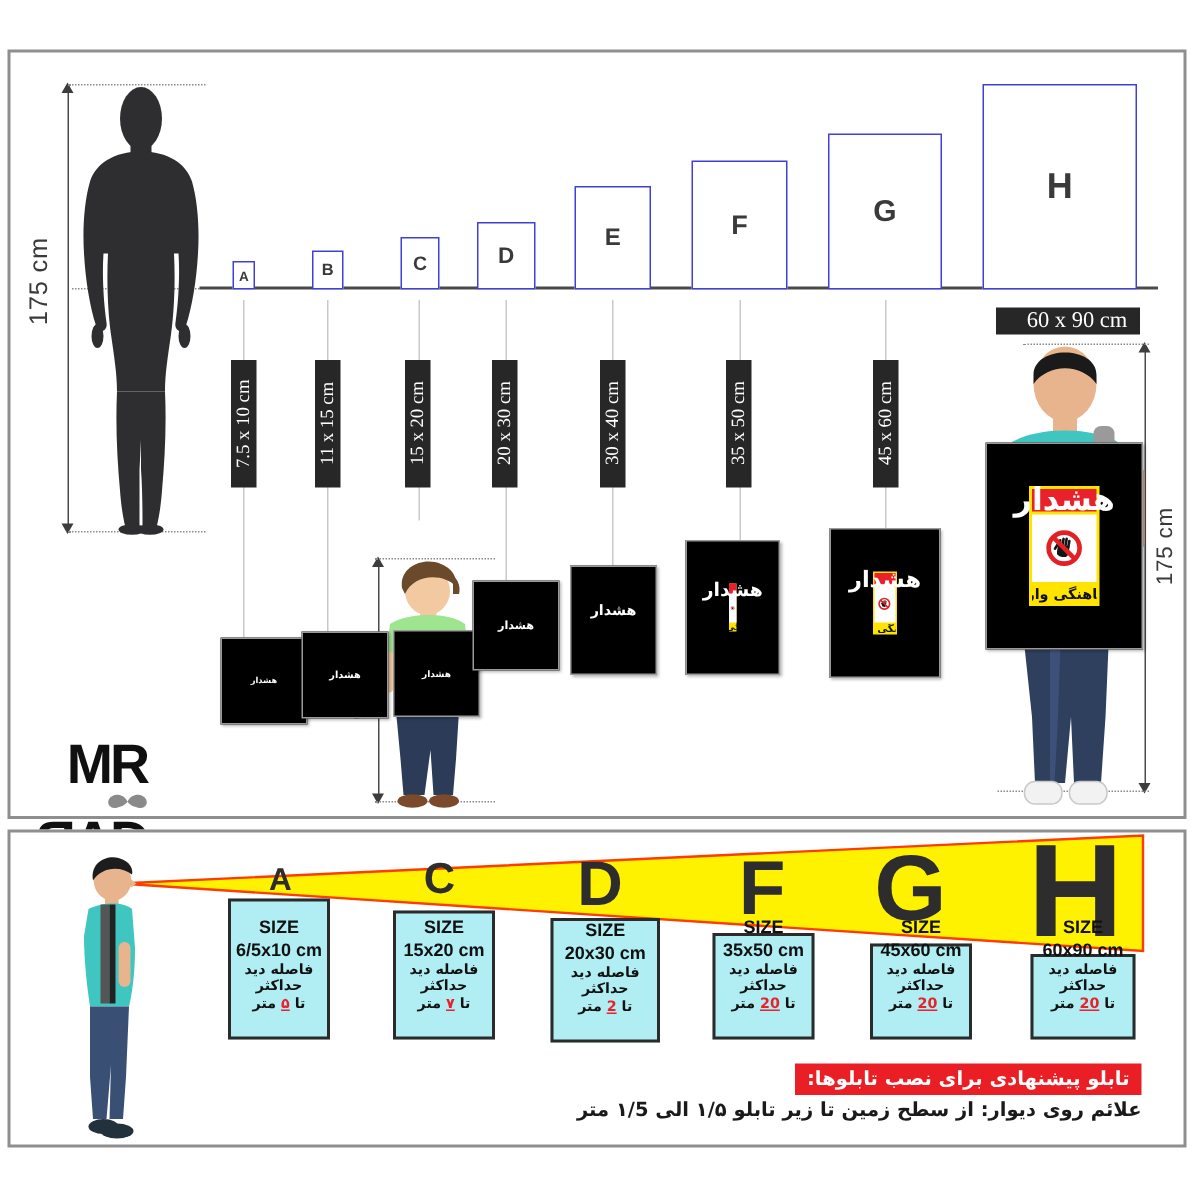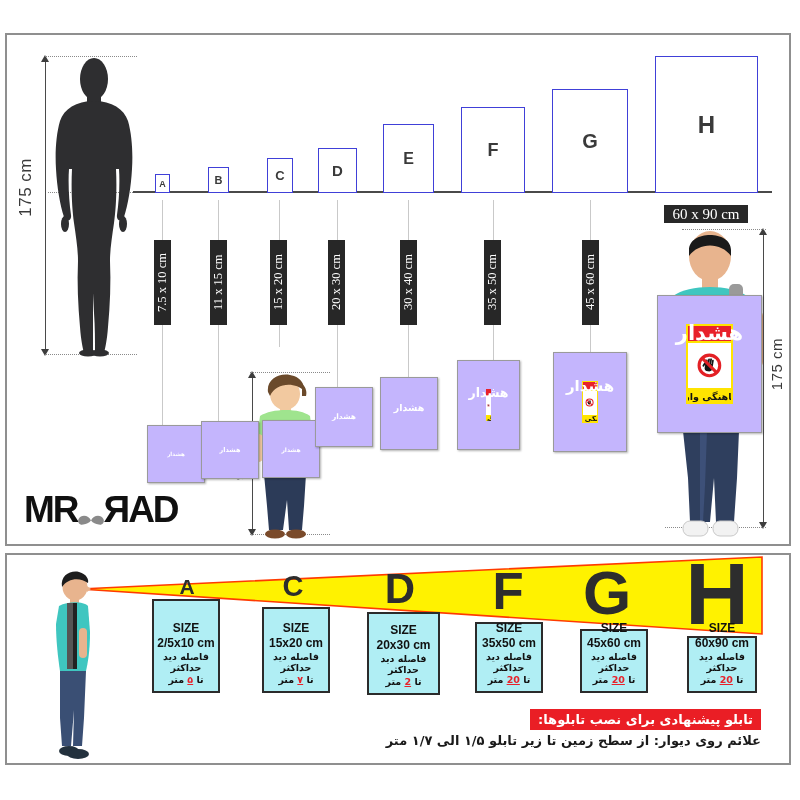--- a/index.html
+++ b/index.html
@@ -18,40 +18,40 @@
   
   .bluebox{position:absolute;border:1.5px solid #4040d8;background:#fff;box-sizing:border-box;
            display:flex;align-items:center;justify-content:center;color:#3a3a3a;font-weight:bold;}
   
   .conn{position:absolute;width:1px;background:#c9c9c9;z-index:1;}
   
   .vlabel{position:absolute;width:17px;height:85px;background:#272727;color:#fff;z-index:4;
           writing-mode:vertical-rl;transform:rotate(180deg);display:flex;align-items:center;justify-content:center;
           font-family:"Liberation Serif",serif;font-size:12.5px;white-space:nowrap;}
   .hlabel{position:absolute;background:#272727;color:#fff;font-family:"Liberation Serif",serif;font-size:15px;
-          display:flex;align-items:center;justify-content:center;z-index:4;}
-  
-  .sign{position:absolute;background:#c4b5fd;border:1px solid #9a9a9a;box-shadow:1px 1px 2px rgba(0,0,0,.3);
+          display:flex;align-items:center;justify-content:center;z-index:4;padding-left:12px;}
+  
+  .sign{position:absolute;background:#000000;border:1px solid #9a9a9a;box-shadow:1px 1px 2px rgba(0,0,0,.3);
         padding:3.5%;box-sizing:border-box;display:flex;z-index:3;}
   .sign-in{flex:1;display:flex;flex-direction:column;background:#ffe400;padding:3.5% 4%;gap:2.5%;min-width:0;}
   .s-hdr{height:20%;background:#e8212a;color:#fff;font-weight:bold;display:flex;align-items:center;justify-content:center;
          font-size:var(--hf);font-family:"DejaVu Sans",sans-serif;}
   .s-mid{flex:1;background:#fff;display:flex;align-items:center;justify-content:center;min-height:0;}
   .prohib{width:62%;height:auto;display:block;}
   .s-ftr{height:16%;display:flex;align-items:center;justify-content:center;color:#111;font-weight:bold;
          font-size:var(--ff);font-family:"DejaVu Sans",sans-serif;white-space:nowrap;overflow:hidden;}
   
   .logo{position:absolute;display:flex;align-items:flex-end;color:#101010;font-weight:900;
-        font-size:37px;letter-spacing:-2px;line-height:1;}
+        font-size:37px;letter-spacing:-2px;line-height:1;flex-direction:column;}
   .logo svg{margin:0 -1px 1px -1px;}
   
   .cone-letter{position:absolute;transform:translateX(-50%);font-weight:800;color:#2d2d2d;line-height:1;z-index:3;}
   .cyanbox{position:absolute;background:#b0eef4;border:2.5px solid #2b2b2b;box-sizing:border-box;z-index:4;
            display:flex;flex-direction:column;justify-content:flex-end;align-items:center;text-align:center;
-           padding-bottom:6px;gap:1px;color:#111;}
+           padding-bottom:16px;gap:1px;color:#111;}
   .cb-size-title{font-weight:bold;font-size:12px;}
   .cb-size{font-weight:bold;font-size:12px;}
   .cb-fa{font-family:"DejaVu Sans",sans-serif;font-weight:bold;font-size:9.5px;direction:rtl;}
   .cb-dist{font-family:"DejaVu Sans",sans-serif;font-weight:bold;font-size:9.5px;direction:rtl;}
   .cb-dist .num{color:#e8212a;text-decoration:underline;}
   .red-head{position:absolute;background:#ea1e25;color:#fff;font-family:"DejaVu Sans",sans-serif;font-weight:bold;
             font-size:13px;padding:3px 8px;direction:rtl;z-index:5;}
   .note{position:absolute;color:#1a1a1a;font-family:"DejaVu Sans",sans-serif;font-weight:bold;font-size:13px;
         direction:rtl;z-index:5;}
 </style>
@@ -303,21 +303,21 @@
 
 <div class="cone-letter" style="left:187px;top:576px;font-size:21px;">A</div>
 <div class="cone-letter" style="left:293px;top:572px;font-size:29px;">C</div>
 <div class="cone-letter" style="left:400px;top:568px;font-size:42px;">D</div>
 <div class="cone-letter" style="left:508px;top:566px;font-size:51px;">F</div>
 <div class="cone-letter" style="left:607px;top:562px;font-size:62px;">G</div>
 <div class="cone-letter" style="left:717px;top:550px;font-size:88px;">H</div>
 
 <div class="cyanbox" style="left:152px;top:599px;width:68px;height:94px;">
   <div class="cb-size-title">SIZE</div>
-  <div class="cb-size">2/5x10 cm</div>
+  <div class="cb-size">6/5x10 cm</div>
   <div class="cb-fa">فاصله دید حداکثر</div>
   <div class="cb-dist"><span>تا</span> <span class="num">۵</span> <span>متر</span></div>
 </div>
 <div class="cyanbox" style="left:262px;top:607px;width:68px;height:86px;">
   <div class="cb-size-title">SIZE</div>
   <div class="cb-size">15x20 cm</div>
   <div class="cb-fa">فاصله دید حداکثر</div>
   <div class="cb-dist"><span>تا</span> <span class="num">۷</span> <span>متر</span></div>
 </div>
 <div class="cyanbox" style="left:367px;top:612px;width:73px;height:83px;">
@@ -339,13 +339,13 @@
   <div class="cb-dist"><span>تا</span> <span class="num">20</span> <span>متر</span></div>
 </div>
 <div class="cyanbox" style="left:687px;top:636px;width:70px;height:57px;">
   <div class="cb-size-title">SIZE</div>
   <div class="cb-size">60x90 cm</div>
   <div class="cb-fa">فاصله دید حداکثر</div>
   <div class="cb-dist"><span>تا</span> <span class="num">20</span> <span>متر</span></div>
 </div>
 
 <div class="red-head" style="right:39px;top:709px;">تابلو پیشنهادی برای نصب تابلوها:</div>
-<div class="note" style="right:39px;top:733px;">علائم روی دیوار: از سطح زمین تا زیر تابلو ۱/۵ الی ۱/۷ متر</div>
+<div class="note" style="right:39px;top:733px;">علائم روی دیوار: از سطح زمین تا زیر تابلو ۱/۵ الی ۱/5 متر</div>
 
 </body></html>

